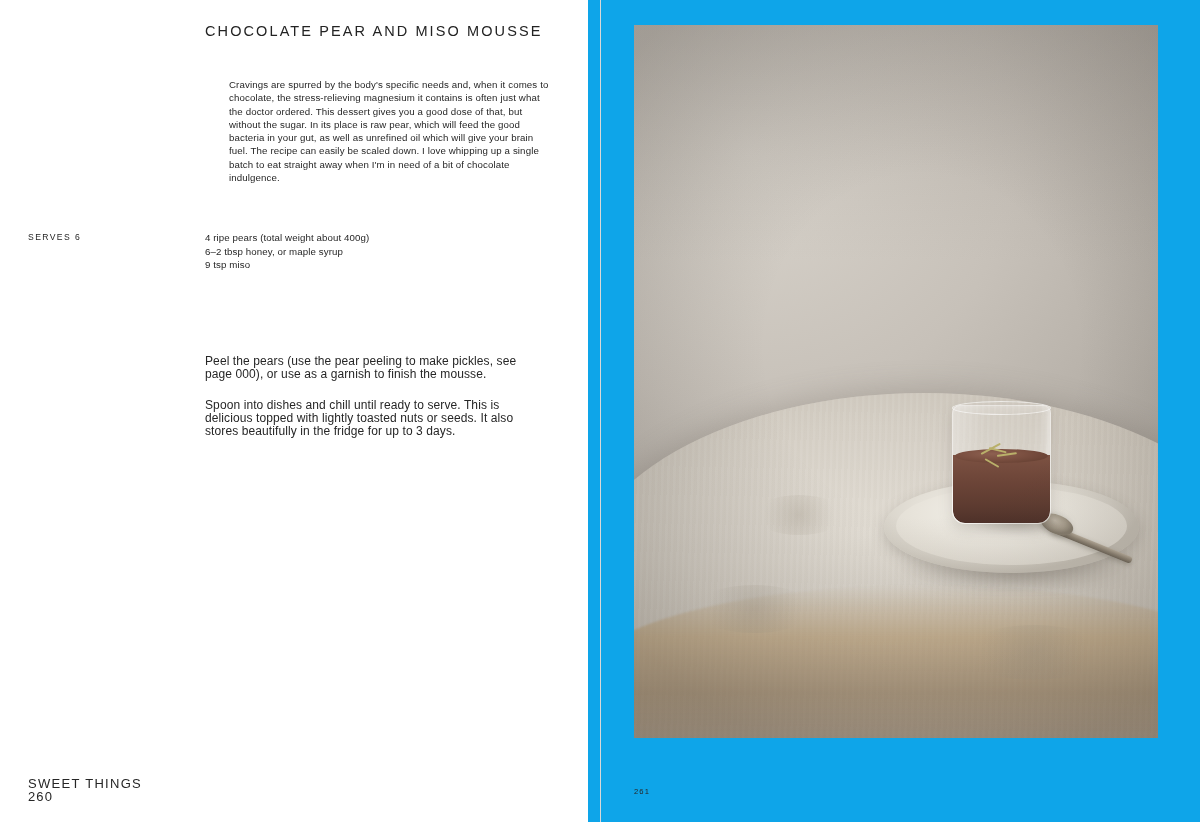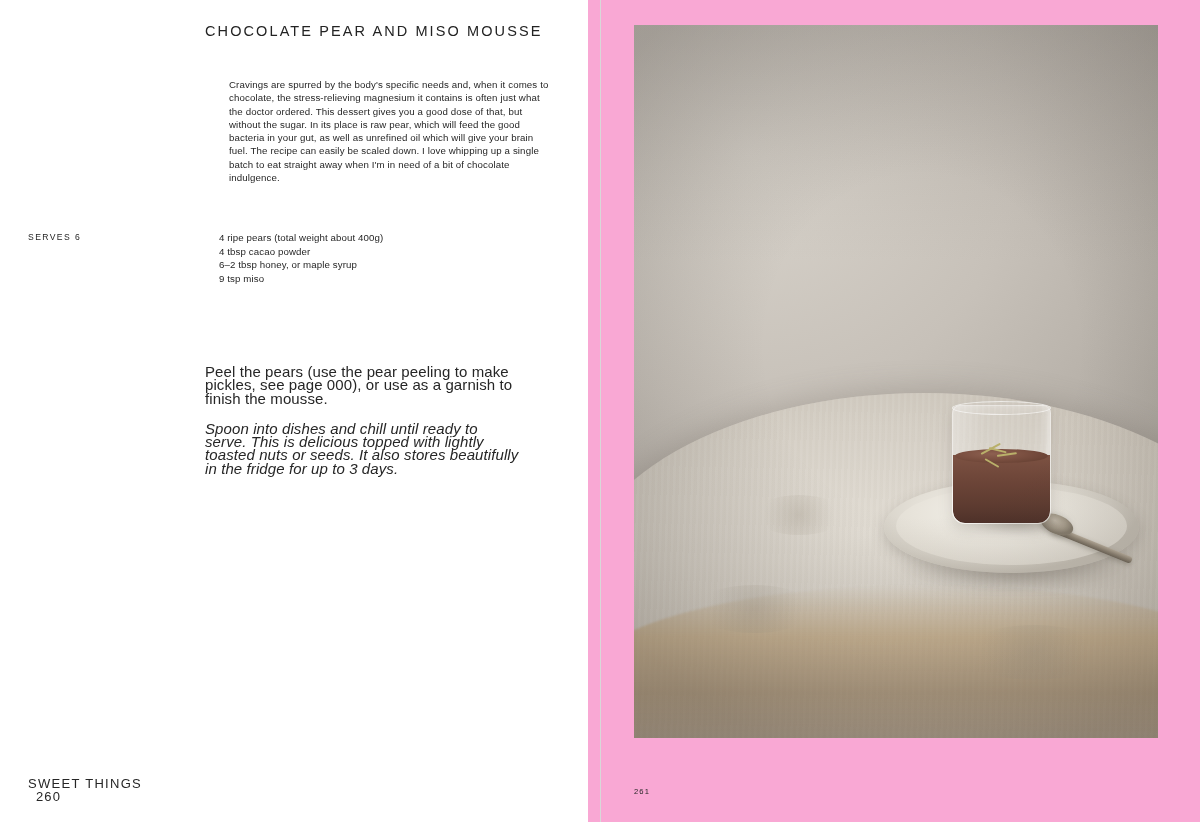--- a/index.html
+++ b/index.html
@@ -23,21 +23,21 @@
   .page {
     position: relative;
     height: 822px;
   }
   .page-left {
     width: 600px;
     background: #ffffff;
   }
   .page-right {
     width: 600px;
-    background: #f9a8d4;
+    background: #0ea5e9;
     padding-left: 24px;
   }
   .gutter {
     position: absolute;
     left: 600px;
     top: 0;
     bottom: 0;
     width: 1px;
     background: #d8d8d8;
   }
@@ -67,54 +67,54 @@
   .serves-label {
     position: absolute;
     left: 28px;
     top: 232px;
     font-size: 8.6px;
     letter-spacing: 1.4px;
     color: #232323;
   }
   .ingredients {
     position: absolute;
-    left: 219px;
+    left: 205px;
     top: 231px;
     width: 320px;
     font-size: 9.7px;
     line-height: 13.6px;
     letter-spacing: 0.1px;
     color: #262626;
   }
   .ingredients div { white-space: nowrap; }
   .method {
     position: absolute;
     left: 205px;
-    top: 365px;
+    top: 355px;
     width: 315px;
-    font-size: 15px;
+    font-size: 12px;
     line-height: 13.3px;
     letter-spacing: 0.1px;
     color: #262626;
   }
   .method p {
     margin: 0 0 17px 0;
   }
-  .method p:last-child { margin-bottom: 0; font-style: italic; }
+  .method p:last-child { margin-bottom: 0; }
 
   .folio-left {
     position: absolute;
     left: 28px;
     top: 777px;
     font-size: 13px;
     letter-spacing: 1.3px;
     color: #262626;
     line-height: 13px;
   }
-  .folio-left .num { letter-spacing: 1.1px; margin-left: 8px; }
+  .folio-left .num { letter-spacing: 1.1px; }
 
   .folio-right {
     position: absolute;
     left: 46px;
     top: 787px;
     font-size: 7.6px;
     letter-spacing: 1.1px;
     color: #262626;
   }
 
@@ -318,21 +318,20 @@
   <div class="page page-left">
 
     <div class="recipe-title">CHOCOLATE PEAR AND MISO MOUSSE</div>
 
     <div class="intro">Cravings are spurred by the body's specific needs and, when it comes to chocolate, the stress-relieving magnesium it contains is often just what the doctor ordered. This dessert gives you a good dose of that, but without the sugar. In its place is raw pear, which will feed the good bacteria in your gut, as well as unrefined oil which will give your brain fuel. The recipe can easily be scaled down. I love whipping up a single batch to eat straight away when I'm in need of a bit of chocolate indulgence.</div>
 
     <div class="serves-label">SERVES 6</div>
 
     <div class="ingredients">
       <div>4 ripe pears (total weight about 400g)</div>
-      <div>4 tbsp cacao powder</div>
       <div>6–2 tbsp honey, or maple syrup</div>
       <div>9 tsp miso</div>
     </div>
 
     <div class="method">
       <p>Peel the pears (use the pear peeling to make pickles, see page 000), or use as a garnish to finish the mousse.</p>
       <p>Spoon into dishes and chill until ready to serve. This is delicious topped with lightly toasted nuts or seeds. It also stores beautifully in the fridge for up to 3 days.</p>
     </div>
 
     <div class="folio-left">

